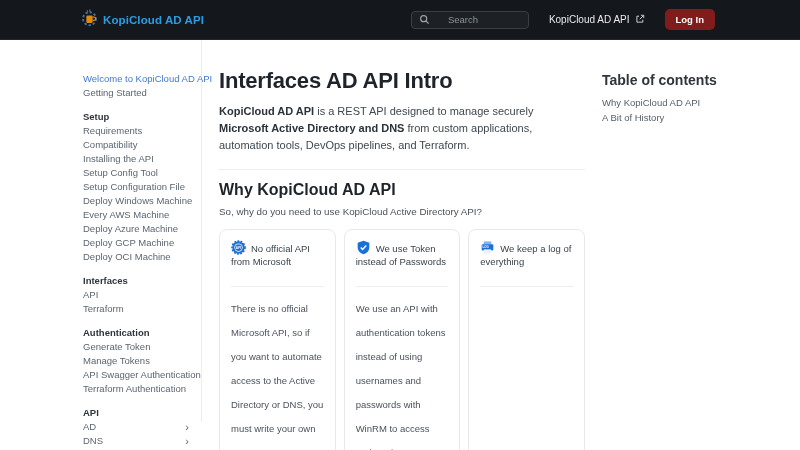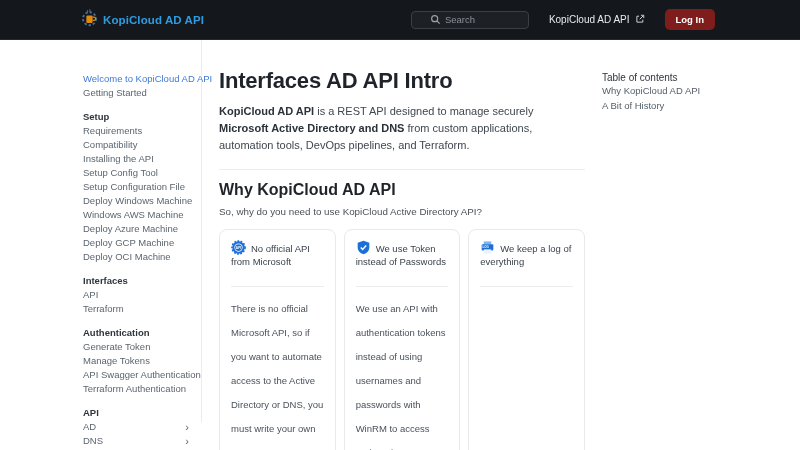--- a/index.html
+++ b/index.html
@@ -6,21 +6,21 @@
   html,body { width:800px; height:450px; overflow:hidden; background:#fff;
     font-family:"Liberation Sans", sans-serif; }
   
   .navbar { height:40px; background:#14171b; border-bottom:1px solid #24282d;
     display:flex; align-items:center; justify-content:space-between;
     padding:0 85px 0 80px; }
   .brand { display:flex; align-items:center; gap:4px; cursor:pointer; }
   .brand-title { color:#2f9ce0; font-weight:bold; font-size:11.5px; letter-spacing:.1px; }
   .nav-right { display:flex; align-items:center; gap:20px; }
   .searchbox { width:118px; height:18px; background:#1d2126; border:1px solid #3a3f45;
-    border-radius:4px; display:flex; align-items:center; gap:4px; padding:0 18px; }
+    border-radius:4px; display:flex; align-items:center; gap:18px; padding:0 7px; }
   .searchbox input { background:transparent; border:none; outline:none; width:80px;
     font-size:9.5px; color:#c9ced4; font-family:"Liberation Sans",sans-serif; }
   .searchbox input::placeholder { color:#8a9199; }
   .navlink { display:flex; align-items:center; gap:5px; color:#e8eaed; font-size:10px;
     cursor:pointer; }
   .login-btn { background:#7f1d1d; color:#fff; border:none; border-radius:5px;
     font-size:9.5px; font-weight:bold; padding:5px 11px; cursor:pointer;
     font-family:"Liberation Sans",sans-serif; }
   
   .page { display:flex; height:382px;justify-content:flex-end; }
@@ -41,21 +41,21 @@
   h2 { font-size:16px; color:#1f242b; margin-bottom:7px; }
   .lead { font-size:9.8px; color:#4a525a; margin-bottom:12px; }
   .cards { display:grid; grid-template-columns:repeat(3,1fr); gap:8px; }
   .card { border:1px solid #e7e9ec; border-radius:8px; padding:10px 11px; background:#fff; }
   .card-head { font-size:9.5px; line-height:13px; color:#3b434d; min-height:38px; }
   .card-head svg { vertical-align:-3px; margin-right:5px; }
   .card-divider { border:none; border-top:1px solid #ededf0; margin:8px 0 10px; }
   .card-body { font-size:9.5px; line-height:24px; color:#4a525c; }
   
   .toc { flex:1; padding:32px 0 0 17px; }
-  .toc-title { font-size:10px; font-weight:normal; color:#2f353c; 
+  .toc-title { font-size:14px; font-weight:bold; color:#2f353c; margin-bottom:7px;
     white-space:nowrap; }
   .toc-item { font-size:9.5px; line-height:15px; color:#55606b; cursor:pointer;
     white-space:nowrap; }
 </style>
 </head>
 <body>
 
 <header class="navbar">
   <div class="brand">
     <span>
@@ -134,21 +134,21 @@
           <span>Setup Configuration File</span>
 
         </li>
 
         <li class="side-item link">
           <span>Deploy Windows Machine</span>
 
         </li>
 
         <li class="side-item link">
-          <span>Windows AWS Machine</span>
+          <span>Every AWS Machine</span>
 
         </li>
 
         <li class="side-item link">
           <span>Deploy Azure Machine</span>
 
         </li>
 
         <li class="side-item link">
           <span>Deploy GCP Machine</span>

